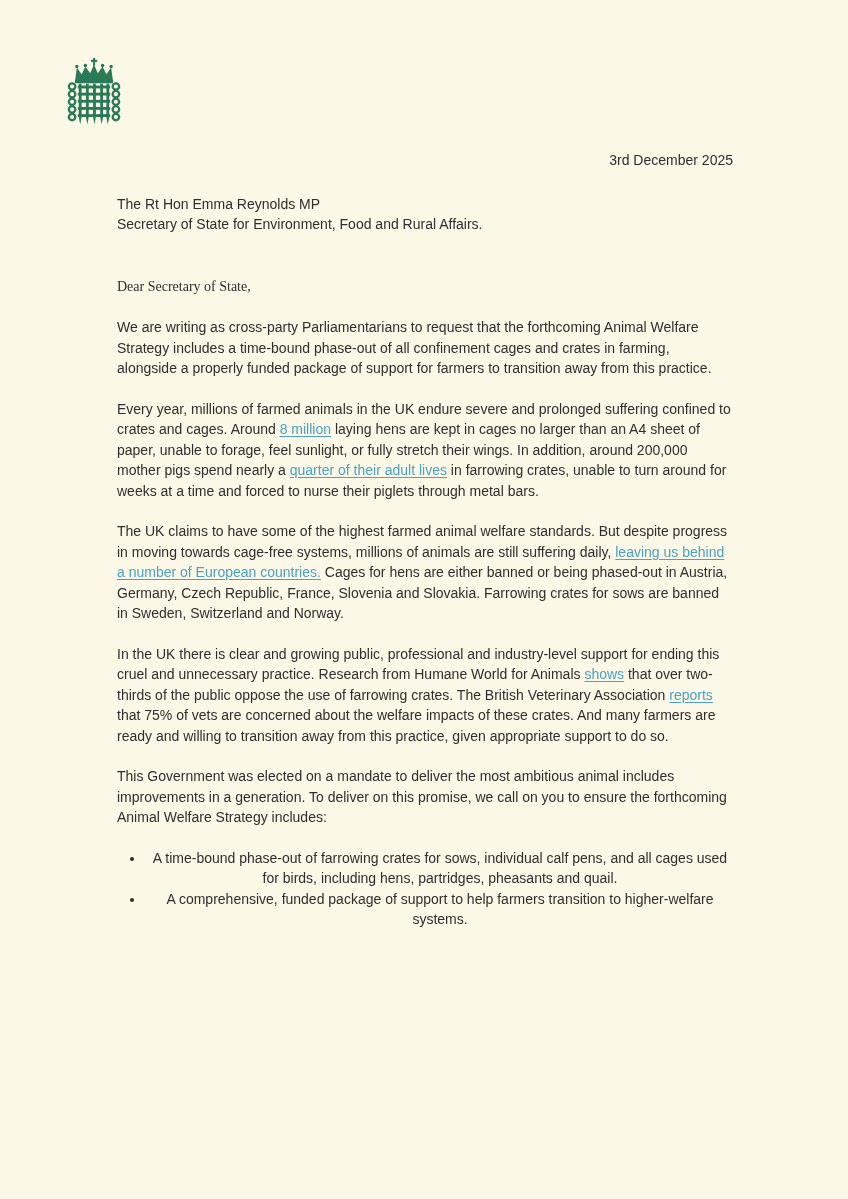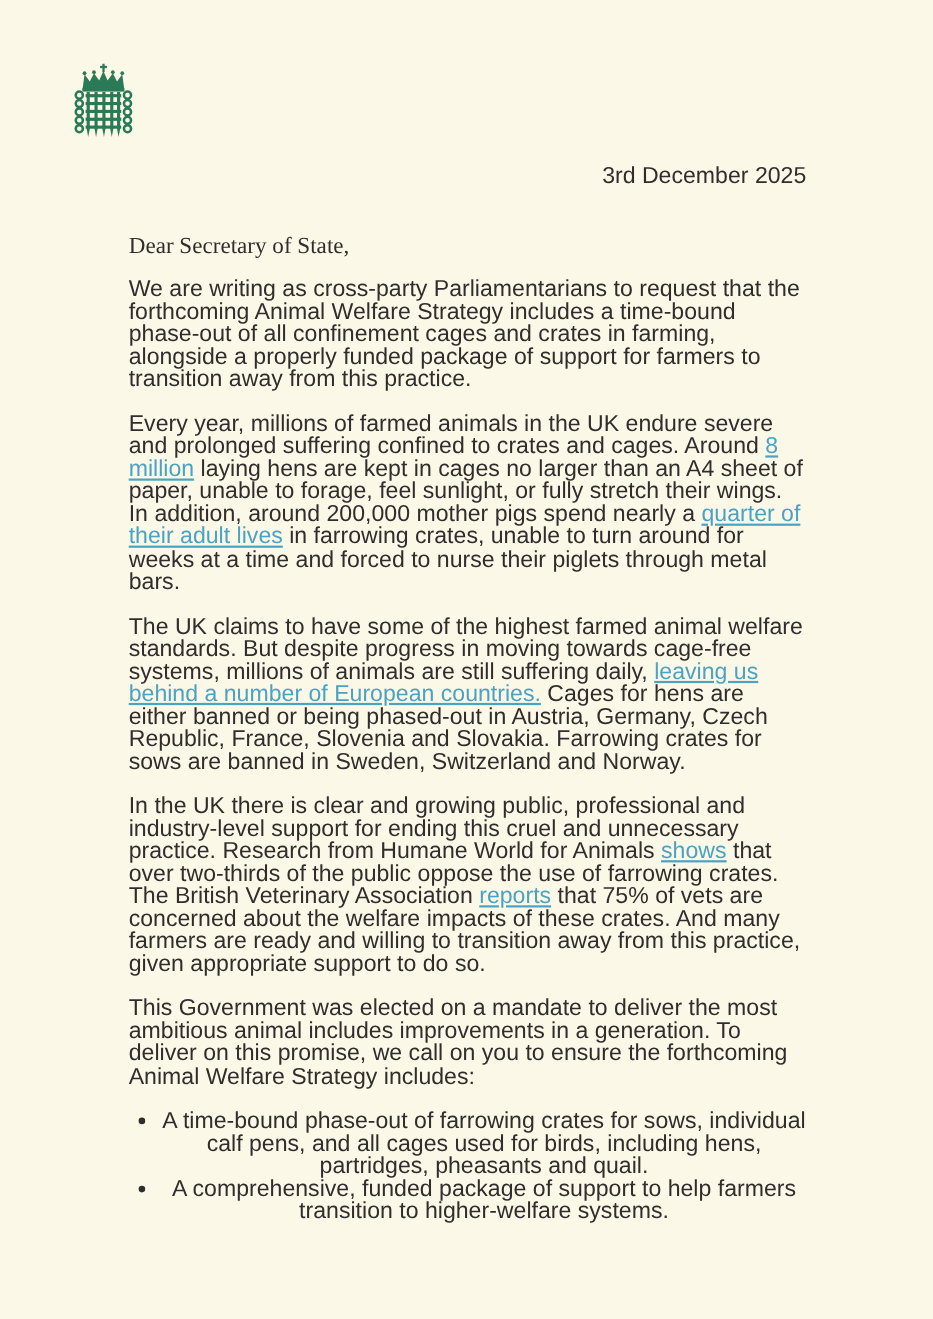--- a/index.html
+++ b/index.html
@@ -18,21 +18,21 @@
   .logo-wrap{
     padding-top:57px;
     padding-left:65px;
     width:58px;
     height:80px;
   }
   .logo-wrap svg{display:block;width:58px;height:80px;}
   .content{
     margin-left:117px;
     width:616px;
-    font-size:21px;
+    font-size:14px;
     line-height:20.5px;
   }
   .date-line{
     margin-top:13px;
     text-align:right;
   }
   .recipient{margin-top:23px;}
   .salutation{margin-top:42px;font-family:Liberation Serif, serif;}
   .para{margin:20px 0 0 0;}
   a.link{
@@ -96,20 +96,24 @@
         <circle cx="53" cy="47" r="3.4"></circle>
         <circle cx="53" cy="55" r="3.4"></circle>
         <circle cx="53" cy="63" r="3.4"></circle>
       </g>
     </svg>
   </div>
 
   <div class="content">
     <div class="date-line">3rd December 2025</div>
 
+    <div class="recipient">
+      <div>The Rt Hon Emma Reynolds MP</div>
+      <div>Secretary of State for Environment, Food and Rural Affairs.</div>
+    </div>
 
     <div class="salutation">Dear Secretary of State,</div>
 
     <div id="paragraphs">
         <p class="para">We are writing as cross-party Parliamentarians to request that the forthcoming Animal Welfare Strategy includes a time-bound phase-out of all confinement cages and crates in farming, alongside a properly funded package of support for farmers to transition away from this practice.</p>
         <p class="para">Every year, millions of farmed animals in the UK endure severe and prolonged suffering confined to crates and cages. Around <a class="link" href="#">8 million</a> laying hens are kept in cages no larger than an A4 sheet of paper, unable to forage, feel sunlight, or fully stretch their wings. In addition, around 200,000 mother pigs spend nearly a <a class="link" href="#">quarter of their adult lives</a> in farrowing crates, unable to turn around for weeks at a time and forced to nurse their piglets through metal bars.</p>
         <p class="para">The UK claims to have some of the highest farmed animal welfare standards. But despite progress in moving towards cage-free systems, millions of animals are still suffering daily, <a class="link" href="#">leaving us behind a number of European countries.</a> Cages for hens are either banned or being phased-out in Austria, Germany, Czech Republic, France, Slovenia and Slovakia. Farrowing crates for sows are banned in Sweden, Switzerland and Norway.</p>
         <p class="para">In the UK there is clear and growing public, professional and industry-level support for ending this cruel and unnecessary practice. Research from Humane World for Animals <a class="link" href="#">shows</a> that over two-thirds of the public oppose the use of farrowing crates. The British Veterinary Association <a class="link" href="#">reports</a> that 75% of vets are concerned about the welfare impacts of these crates. And many farmers are ready and willing to transition away from this practice, given appropriate support to do so.</p>
         <p class="para">This Government was elected on a mandate to deliver the most ambitious animal includes improvements in a generation. To deliver on this promise, we call on you to ensure the forthcoming Animal Welfare Strategy includes:</p>
       </div>

